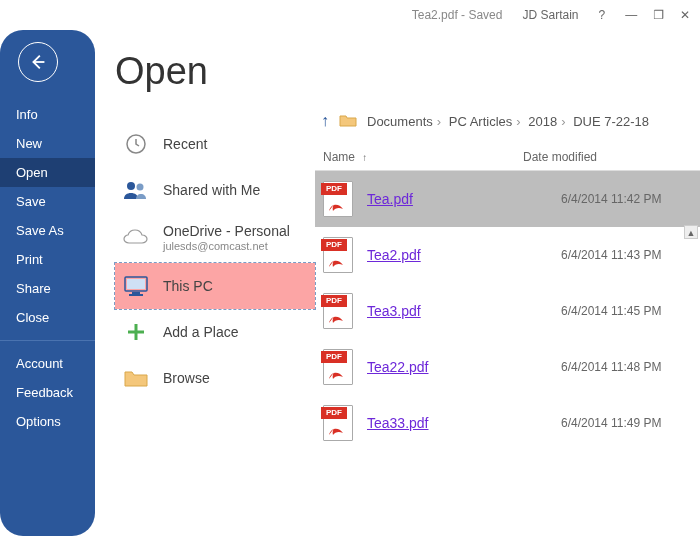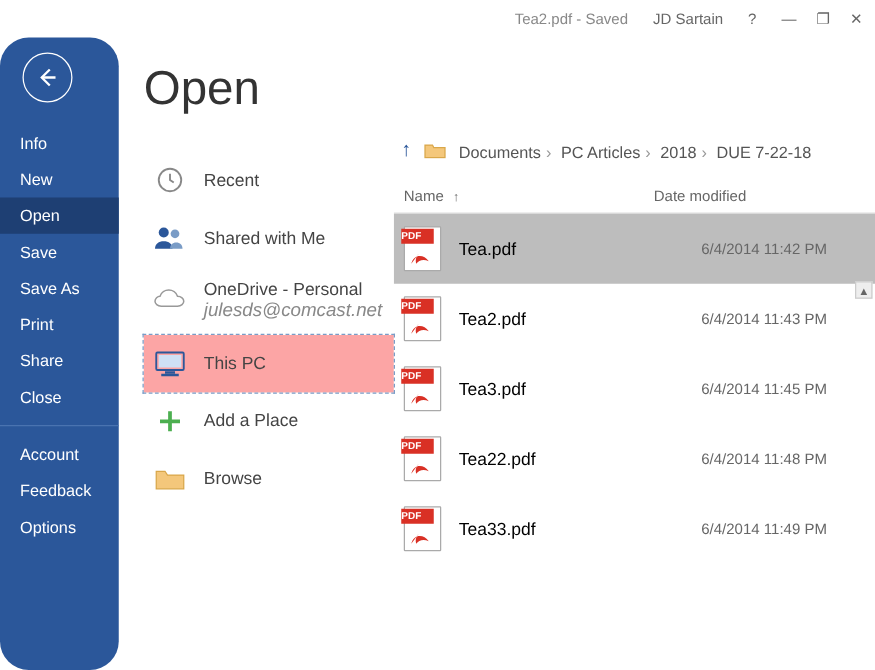--- a/index.html
+++ b/index.html
@@ -14,38 +14,38 @@
 .back svg { width: 22px; height: 22px; }
 .navitem { padding: 7px 16px; cursor: pointer; }
 .navitem.selected { background: #1e3f73; }
 .divider { height: 1px; background: #4a73b0; margin: 8px 0; }
 .content { flex: 1; display: flex; padding: 20px 0 0 20px; }
 .leftcol { width: 200px; }
 .pagetitle { font-size: 38px; font-weight: 300; color: #333; margin-bottom: 28px; }
 .locitem { display: flex; align-items: center; gap: 14px; padding: 10px 8px; cursor: pointer; color: #444; font-size: 14px; }
 .locitem.selected { background: #fca5a5; outline: 1px dashed #7a9cc6; }
 .locitem .label { line-height: 1.2; }
-.locitem .sub { font-size: 15px; color: #888; font-style: italic; }
+.locitem .sub { font-size: 11px; color: #888; }
 .iconbox { width: 26px; height: 26px; display: flex; align-items: center; justify-content: center; flex-shrink: 0; }
 .rightcol { flex: 1; padding-top: 62px; position: relative; overflow: hidden; }
 .breadcrumb { display: flex; align-items: center; gap: 10px; font-size: 13px; color: #555; padding-left: 6px; margin-bottom: 16px; }
 .breadcrumb .up { color: #2b579a; cursor: pointer; font-size: 16px; }
 .breadcrumb .sep { color: #999; margin: 0 4px; }
 .listhead { display: flex; font-size: 12px; color: #666; border-bottom: 1px solid #ddd; padding: 4px 0 6px 8px; }
 .listhead .col-name { width: 200px; }
 .listhead .col-date { }
 .listhead .sortarrow { margin-left: 4px; font-size: 10px; }
 .filelist { position: relative; }
 .filerow { display: flex; align-items: center; padding: 10px 8px; gap: 14px; cursor: pointer; }
 .filerow.selected { background: #bdbdbd; }
-.filerow .fname { width: 180px; font-size: 14px; color: #000000; }
+.filerow .fname { width: 180px; font-size: 14px; color: #6d28d9; text-decoration: underline; }
 .filerow .fdate { font-size: 12px; color: #666; }
 .pdficon { width: 30px; height: 36px; position: relative; }
 .pdficon .sheet { position: absolute; inset: 0; background: #fff; border: 1px solid #aaa; border-radius: 1px; }
-.pdficon .badge { position: absolute; top: 2px; left: -2px; width: 26px; height: 12px; background: #d93025; color: #fff; font-size: 8px; font-weight: bold; text-align: left; line-height: 12px; }
+.pdficon .badge { position: absolute; top: 2px; left: -2px; width: 26px; height: 12px; background: #d93025; color: #fff; font-size: 8px; font-weight: bold; text-align: center; line-height: 12px; }
 .pdficon .swoosh { position: absolute; bottom: 4px; left: 4px; width: 18px; height: 14px; }
 .scrollbar { position: absolute; right: 2px; top: 175px; width: 14px; height: 300px; display: flex; flex-direction: column; align-items: center; }
 .scrollbtn { width: 14px; height: 14px; background: #eee; color: #666; font-size: 9px; text-align: center; line-height: 14px; cursor: pointer; border: 1px solid #ccc; }
 </style>
 </head>
 <body>
 
 <div class="titlebar">
   <span class="doc">Tea2.pdf  -  Saved</span>
   <span class="user">JD Sartain</span>

